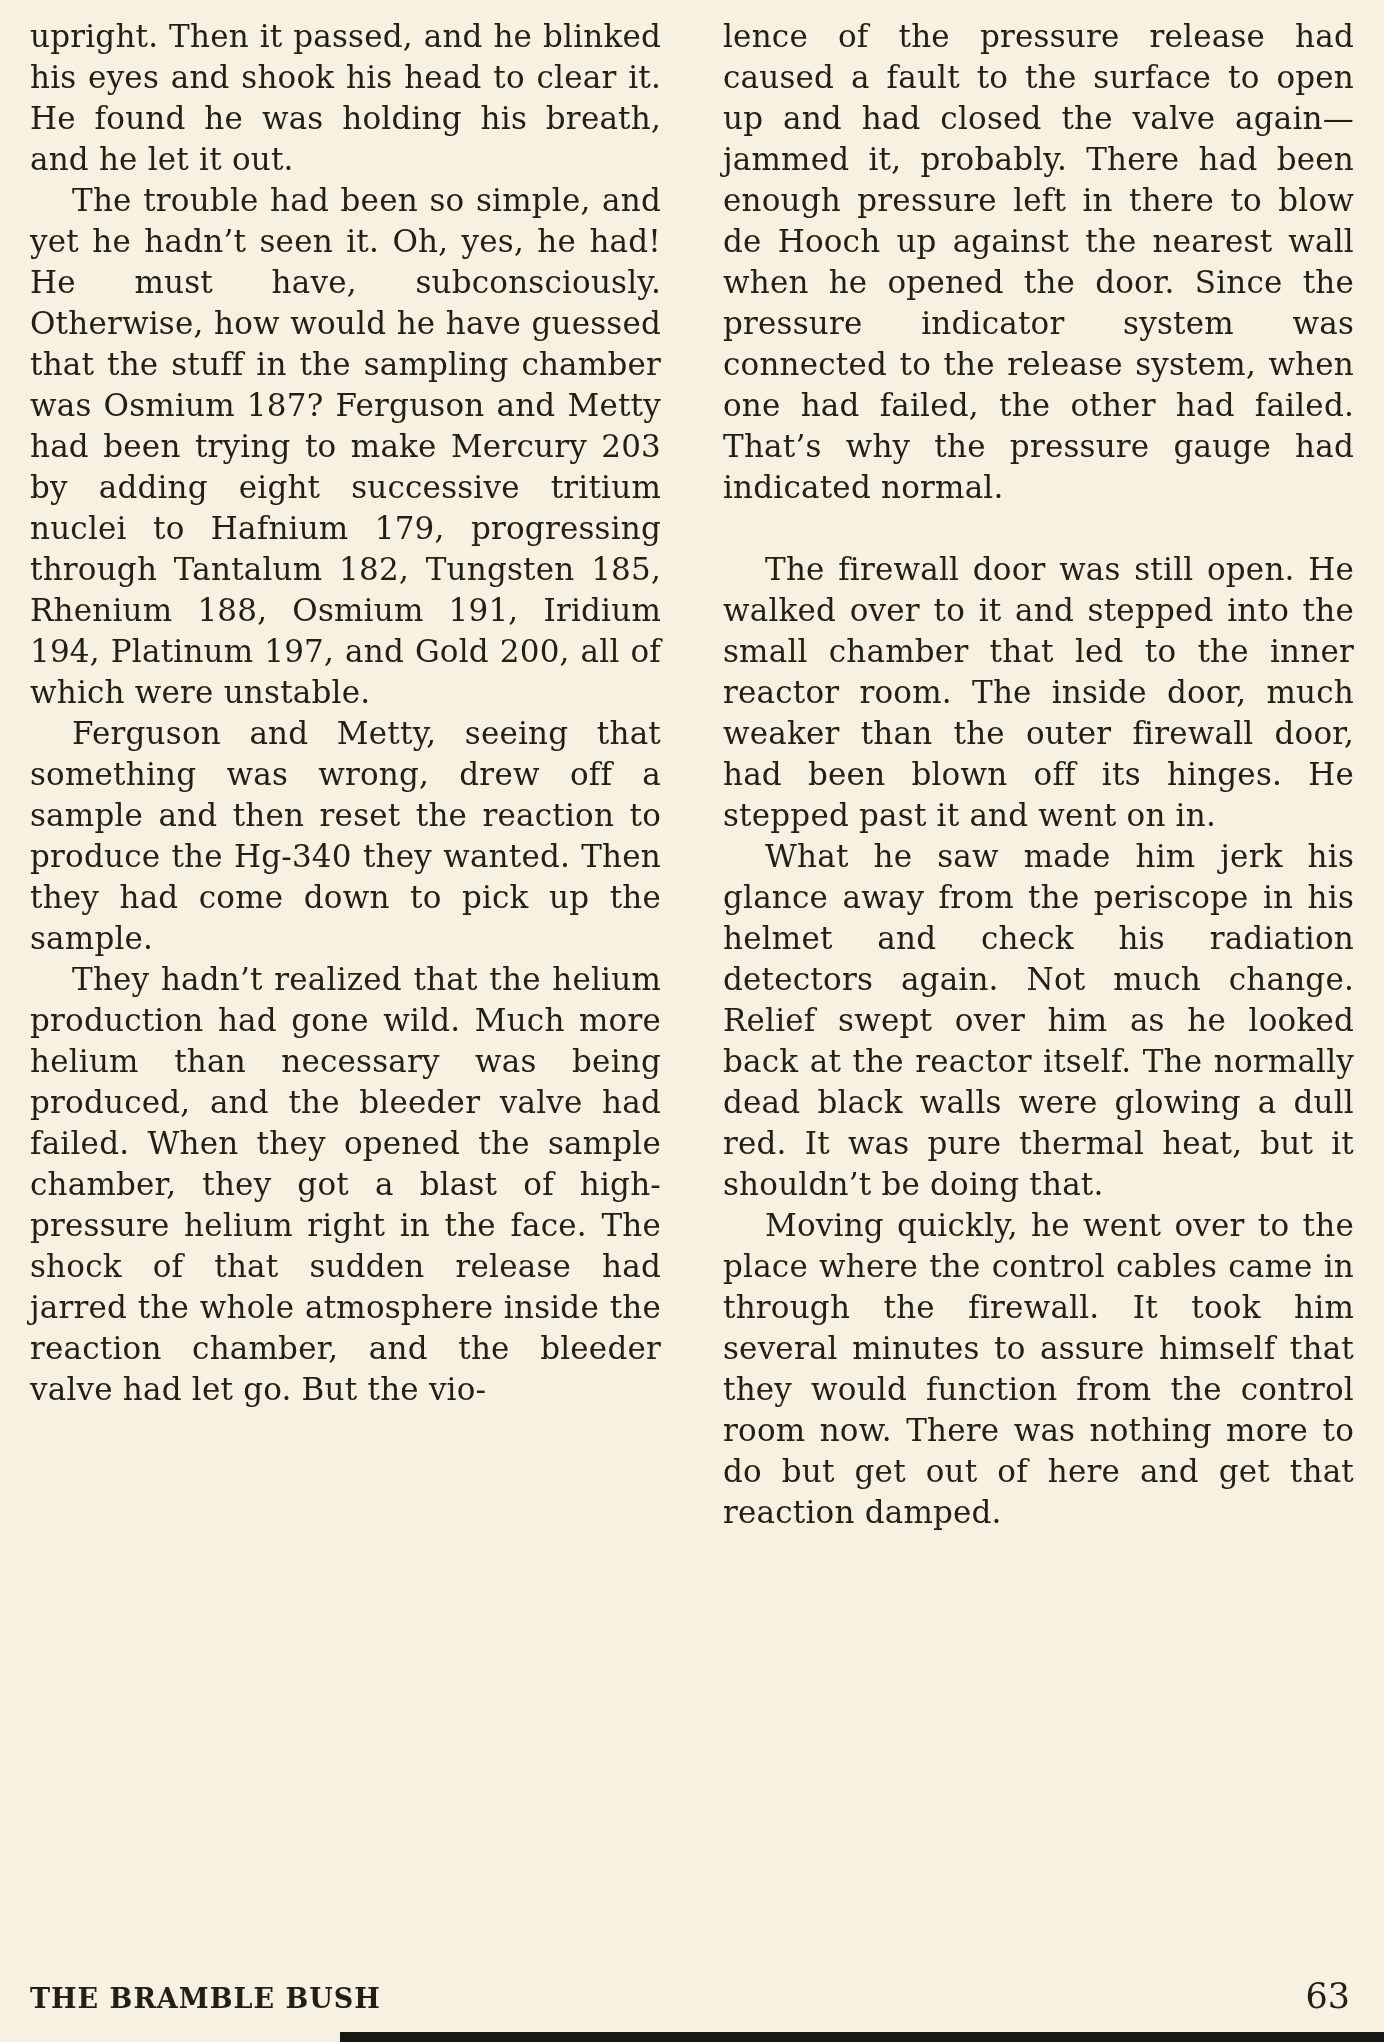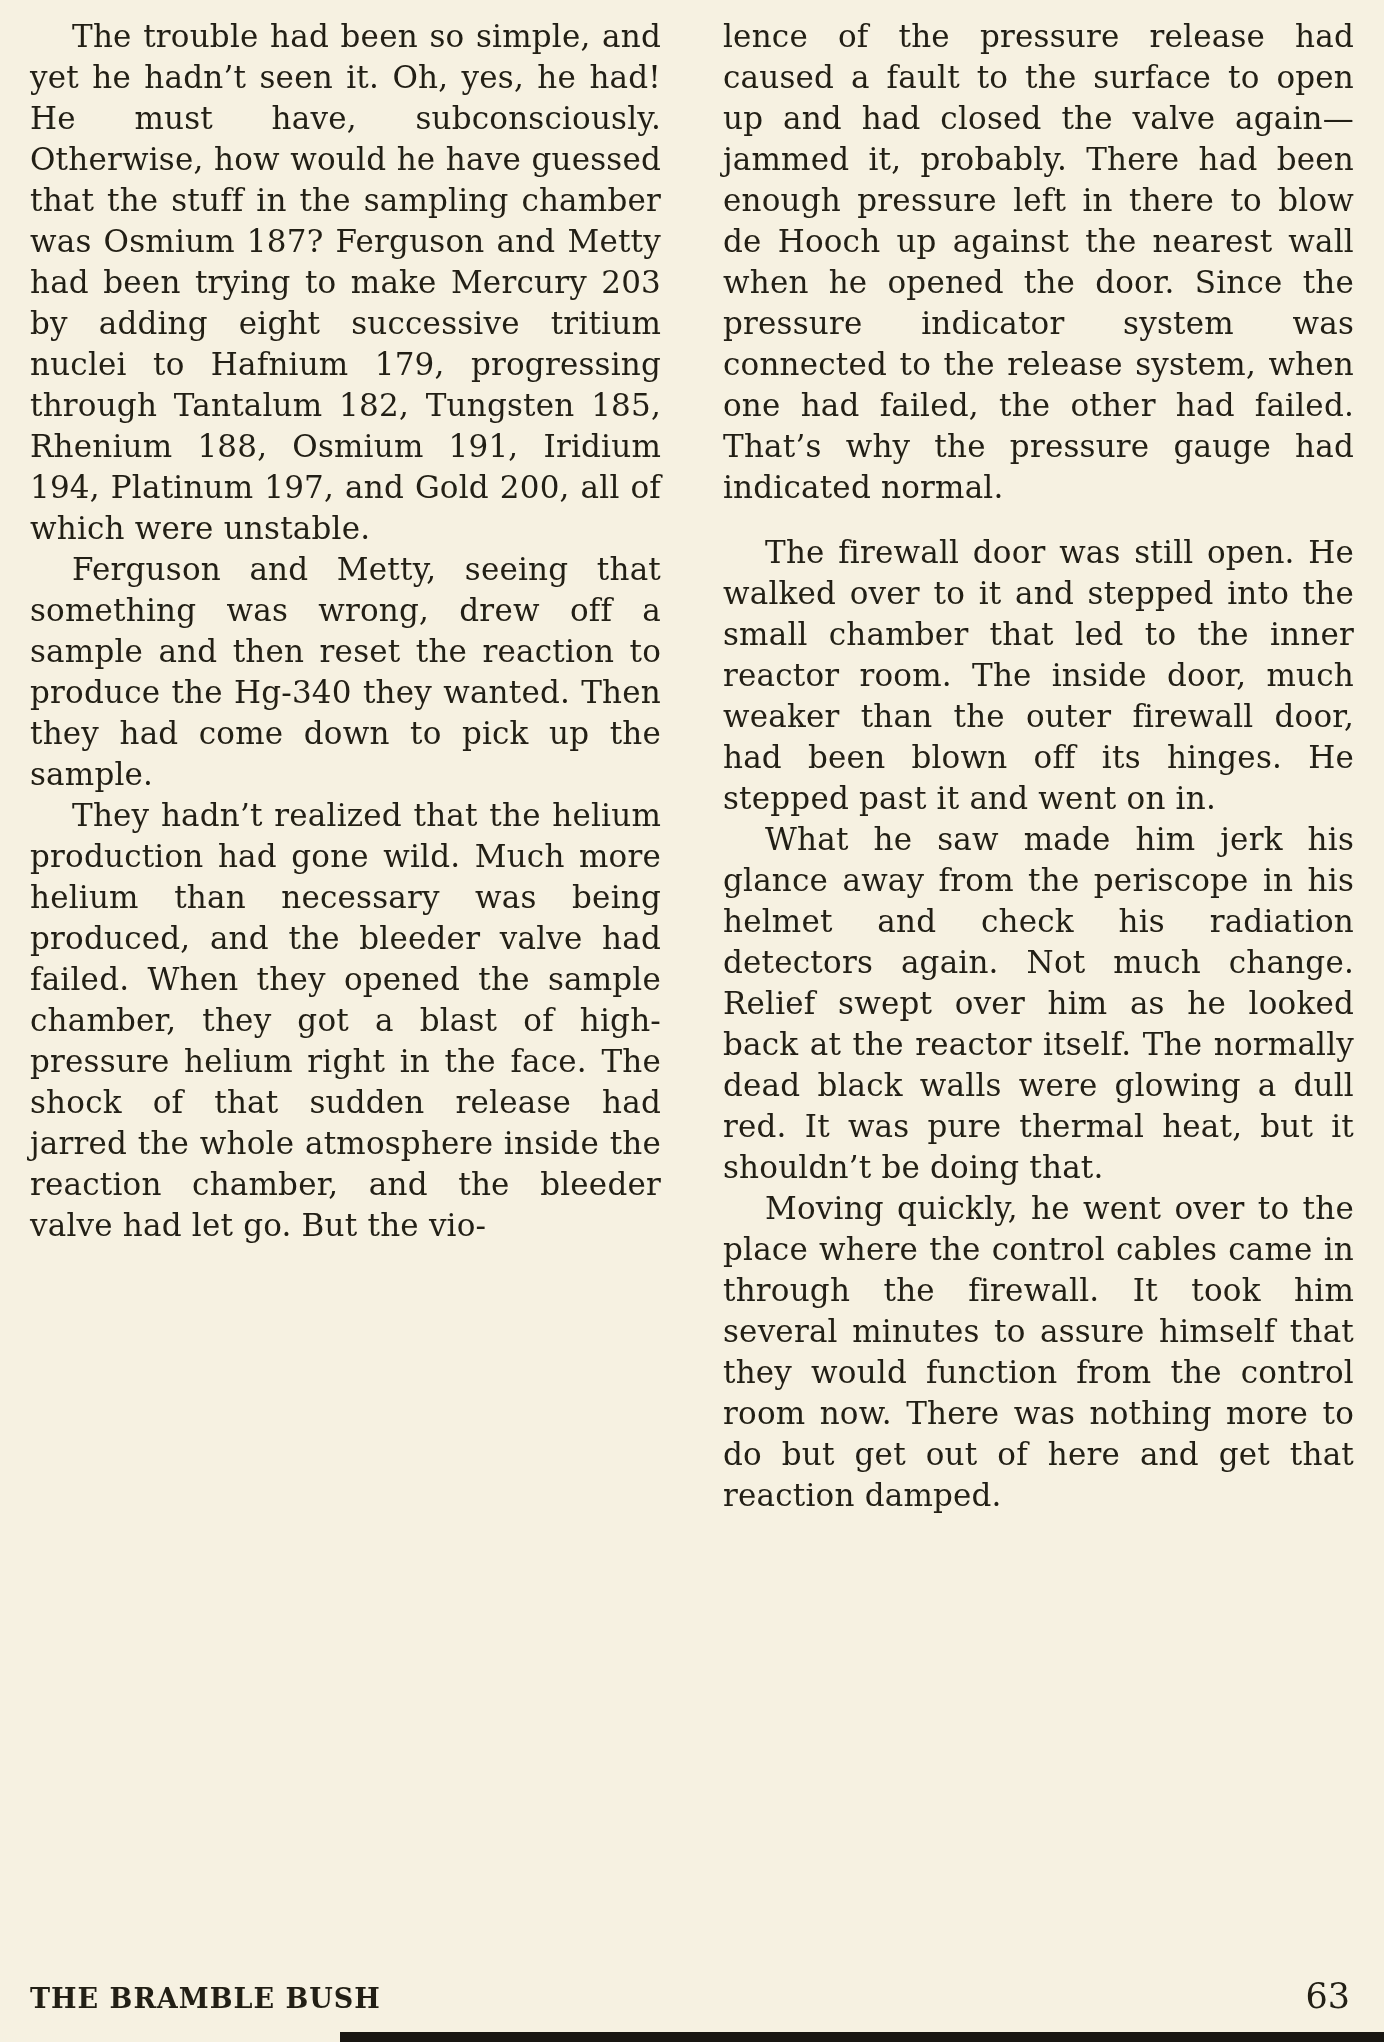--- a/index.html
+++ b/index.html
@@ -34,21 +34,21 @@
     letter-spacing: 0.2px;
   }
   .column p {
     margin: 0;
     padding: 0;
   }
   .column p.indent {
     text-indent: 42px;
   }
   .column p.space-before {
-    margin-top: 24px;
+    margin-top: 41px;
   }
   .italic {
   }
   .footer {
     position: absolute;
     left: 30px;
     right: 34px;
     bottom: 26px;
     display: flex;
     justify-content: space-between;
@@ -70,20 +70,21 @@
     height: 10px;
     background: #191712;
   }
 </style>
 </head>
 <body>
 
 <div class="page">
   <div class="columns">
     <div class="column">
+        <p class=""><span>upright. Then it passed, and he blinked his eyes and shook his head to clear it. He found he was holding his breath, and he let it out.</span></p>
         <p class="indent"><span>The trouble had been so simple, and yet he hadn’t seen it. Oh, yes, he had! He </span><span class="italic">must</span><span> have, subconsciously. Otherwise, how would he have guessed that the stuff in the sampling chamber was Osmium 187? Ferguson and Metty </span><span class="italic">had</span><span> been trying to make Mercury 203 by adding eight successive tritium nuclei to Hafnium 179, progressing through Tantalum 182, Tungsten 185, Rhenium 188, Osmium 191, Iridium 194, Platinum 197, and Gold 200, all of which were unstable.</span></p>
         <p class="indent"><span>Ferguson and Metty, seeing that something was wrong, drew off a sample and then reset the reaction to produce the Hg-340 they wanted. Then they had come down to pick up the sample.</span></p>
         <p class="indent"><span>They hadn’t realized that the helium production had gone wild. Much more helium than necessary was being produced, and the bleeder valve had failed. When they opened the sample chamber, they got a blast of high-pressure helium right in the face. The shock of that sudden release had jarred the whole atmosphere inside the reaction chamber, and the bleeder valve had let go. But the vio-</span></p>
       </div>
     <div class="column">
         <p class=""><span>lence of the pressure release had caused a fault to the surface to open up and had closed the valve again—jammed it, probably. There had been enough pressure left in there to blow de Hooch up against the nearest wall when he opened the door. Since the pressure indicator system was connected to the release system, when one had failed, the other had failed. That’s why the pressure gauge had indicated normal.</span></p>
         <p class="indent space-before"><span>The firewall door was still open. He walked over to it and stepped into the small chamber that led to the inner reactor room. The inside door, much weaker than the outer firewall door, had been blown off its hinges. He stepped past it and went on in.</span></p>
         <p class="indent"><span>What he saw made him jerk his glance away from the periscope in his helmet and check his radiation detectors again. Not much change. Relief swept over him as he looked back at the reactor itself. The normally dead black walls were glowing a dull red. It was pure thermal heat, but it shouldn’t be doing that.</span></p>
         <p class="indent"><span>Moving quickly, he went over to the place where the control cables came in through the firewall. It took him several minutes to assure himself that they would function from the control room now. There was nothing more to do but get out of here and get that reaction damped.</span></p>
       </div>

